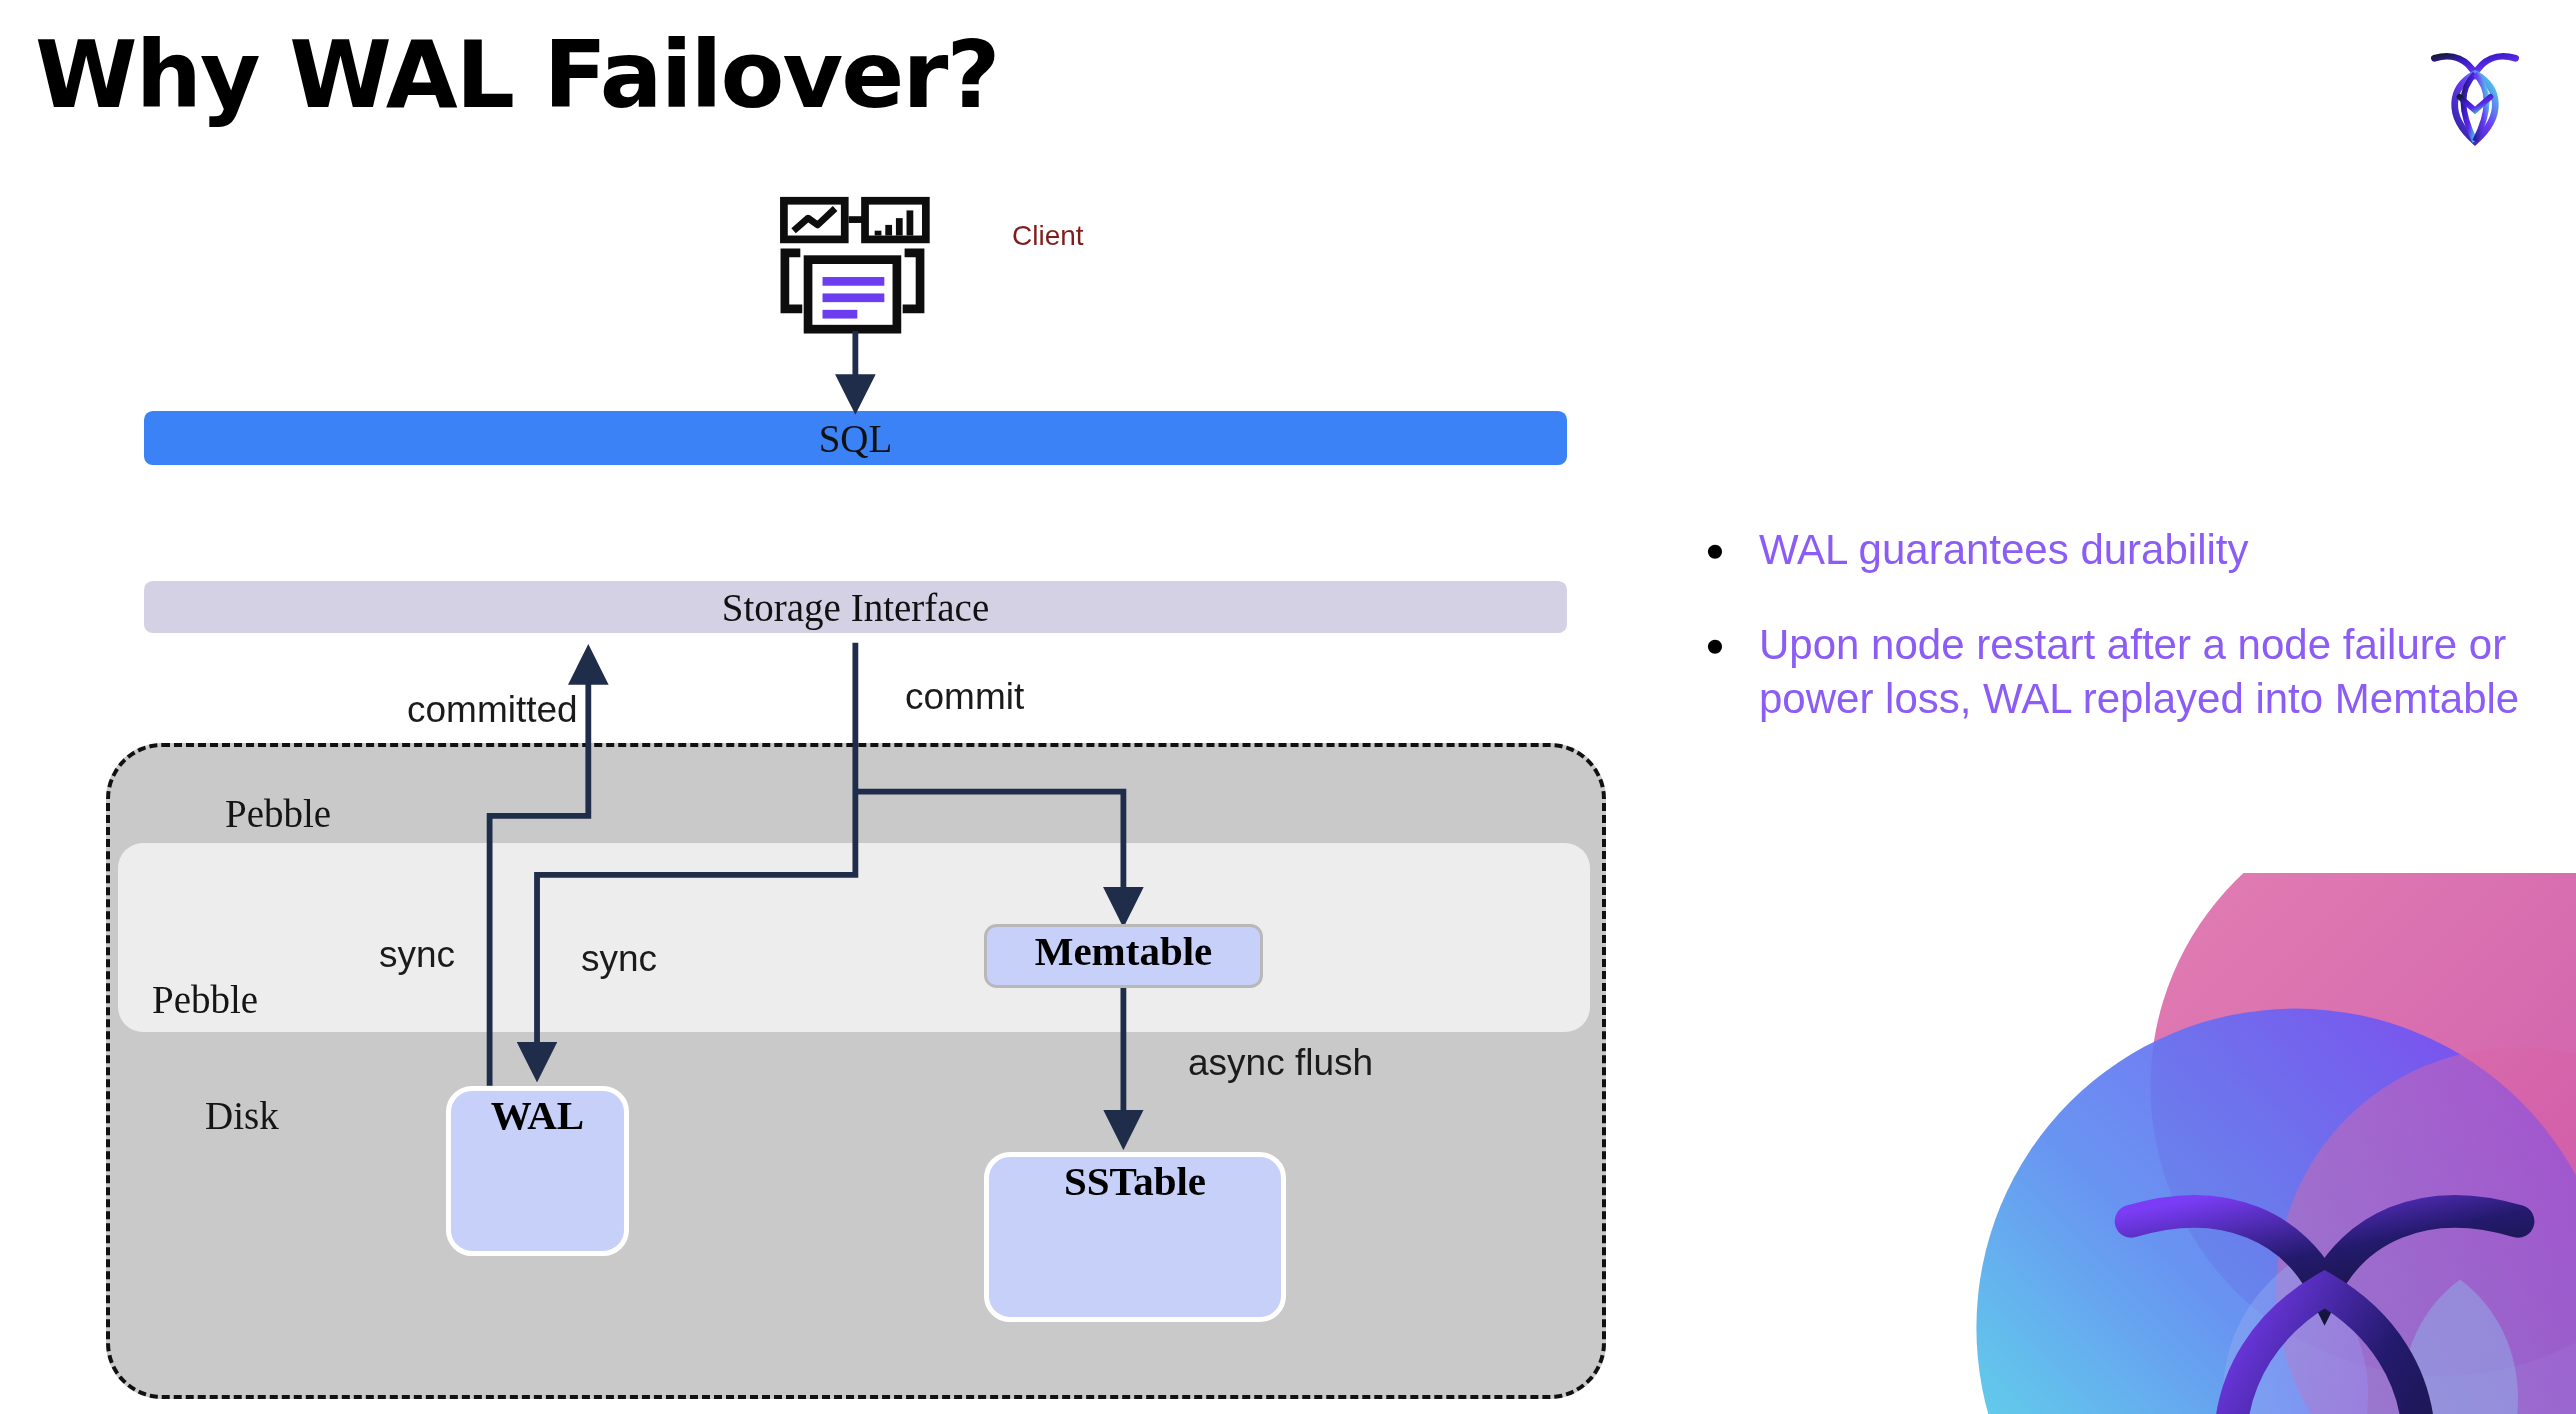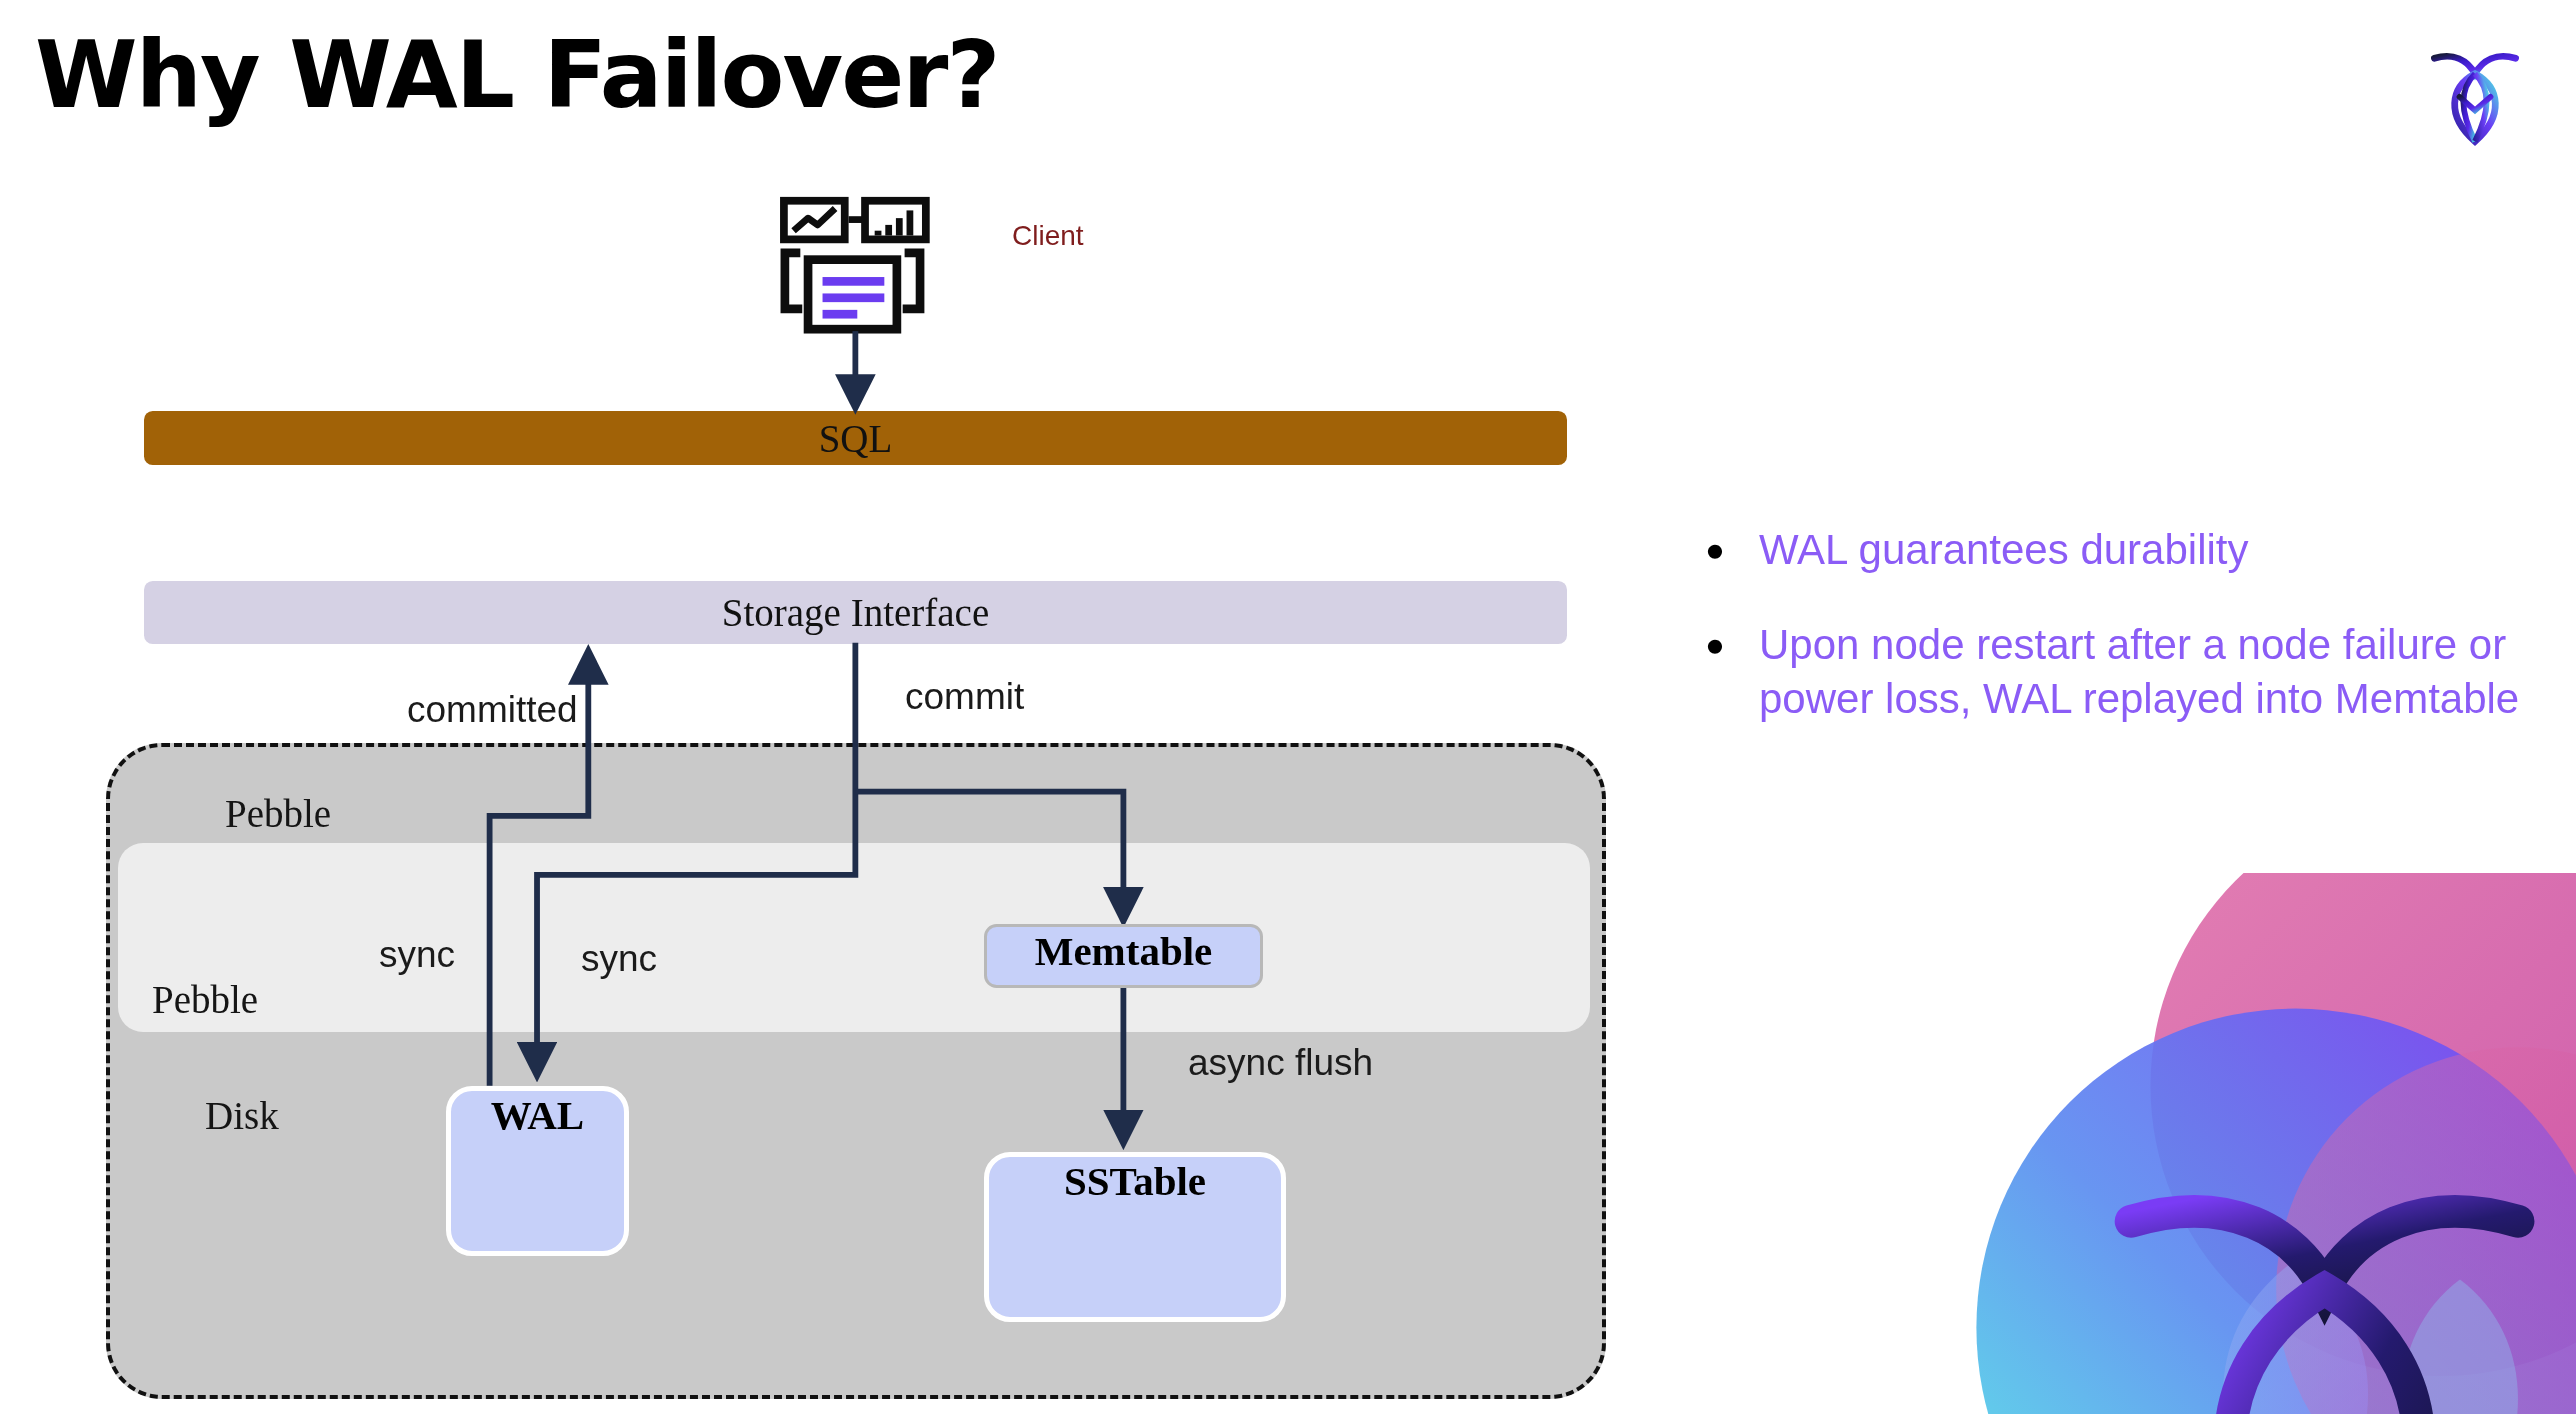--- a/index.html
+++ b/index.html
@@ -77,23 +77,23 @@
     width: 1423px;
     height: 54px;
     border-radius: 8.7px;
     display: flex;
     align-items: center;
     justify-content: center;
     font-family: "Liberation Serif", serif;
     font-size: 39px;
     color: #111111;
   }
-  #bar-sql { top: 411px; background: #a16207; }
+  #bar-sql { top: 411px; background: #3b82f6; }
   #bar-kv  { top: 503px; background: #b6dcdd; }
-  #bar-si  { top: 581px; height: 63px; background: #d5d1e4; }
+  #bar-si  { top: 581px; height: 52px; background: #d5d1e4; }
 
   
   #pebble-box {
     position: absolute;
     left: 106px;
     top: 743px;
     width: 1500px;
     height: 656px;
     border: 4.8px dashed #111111;
     border-radius: 56px;

